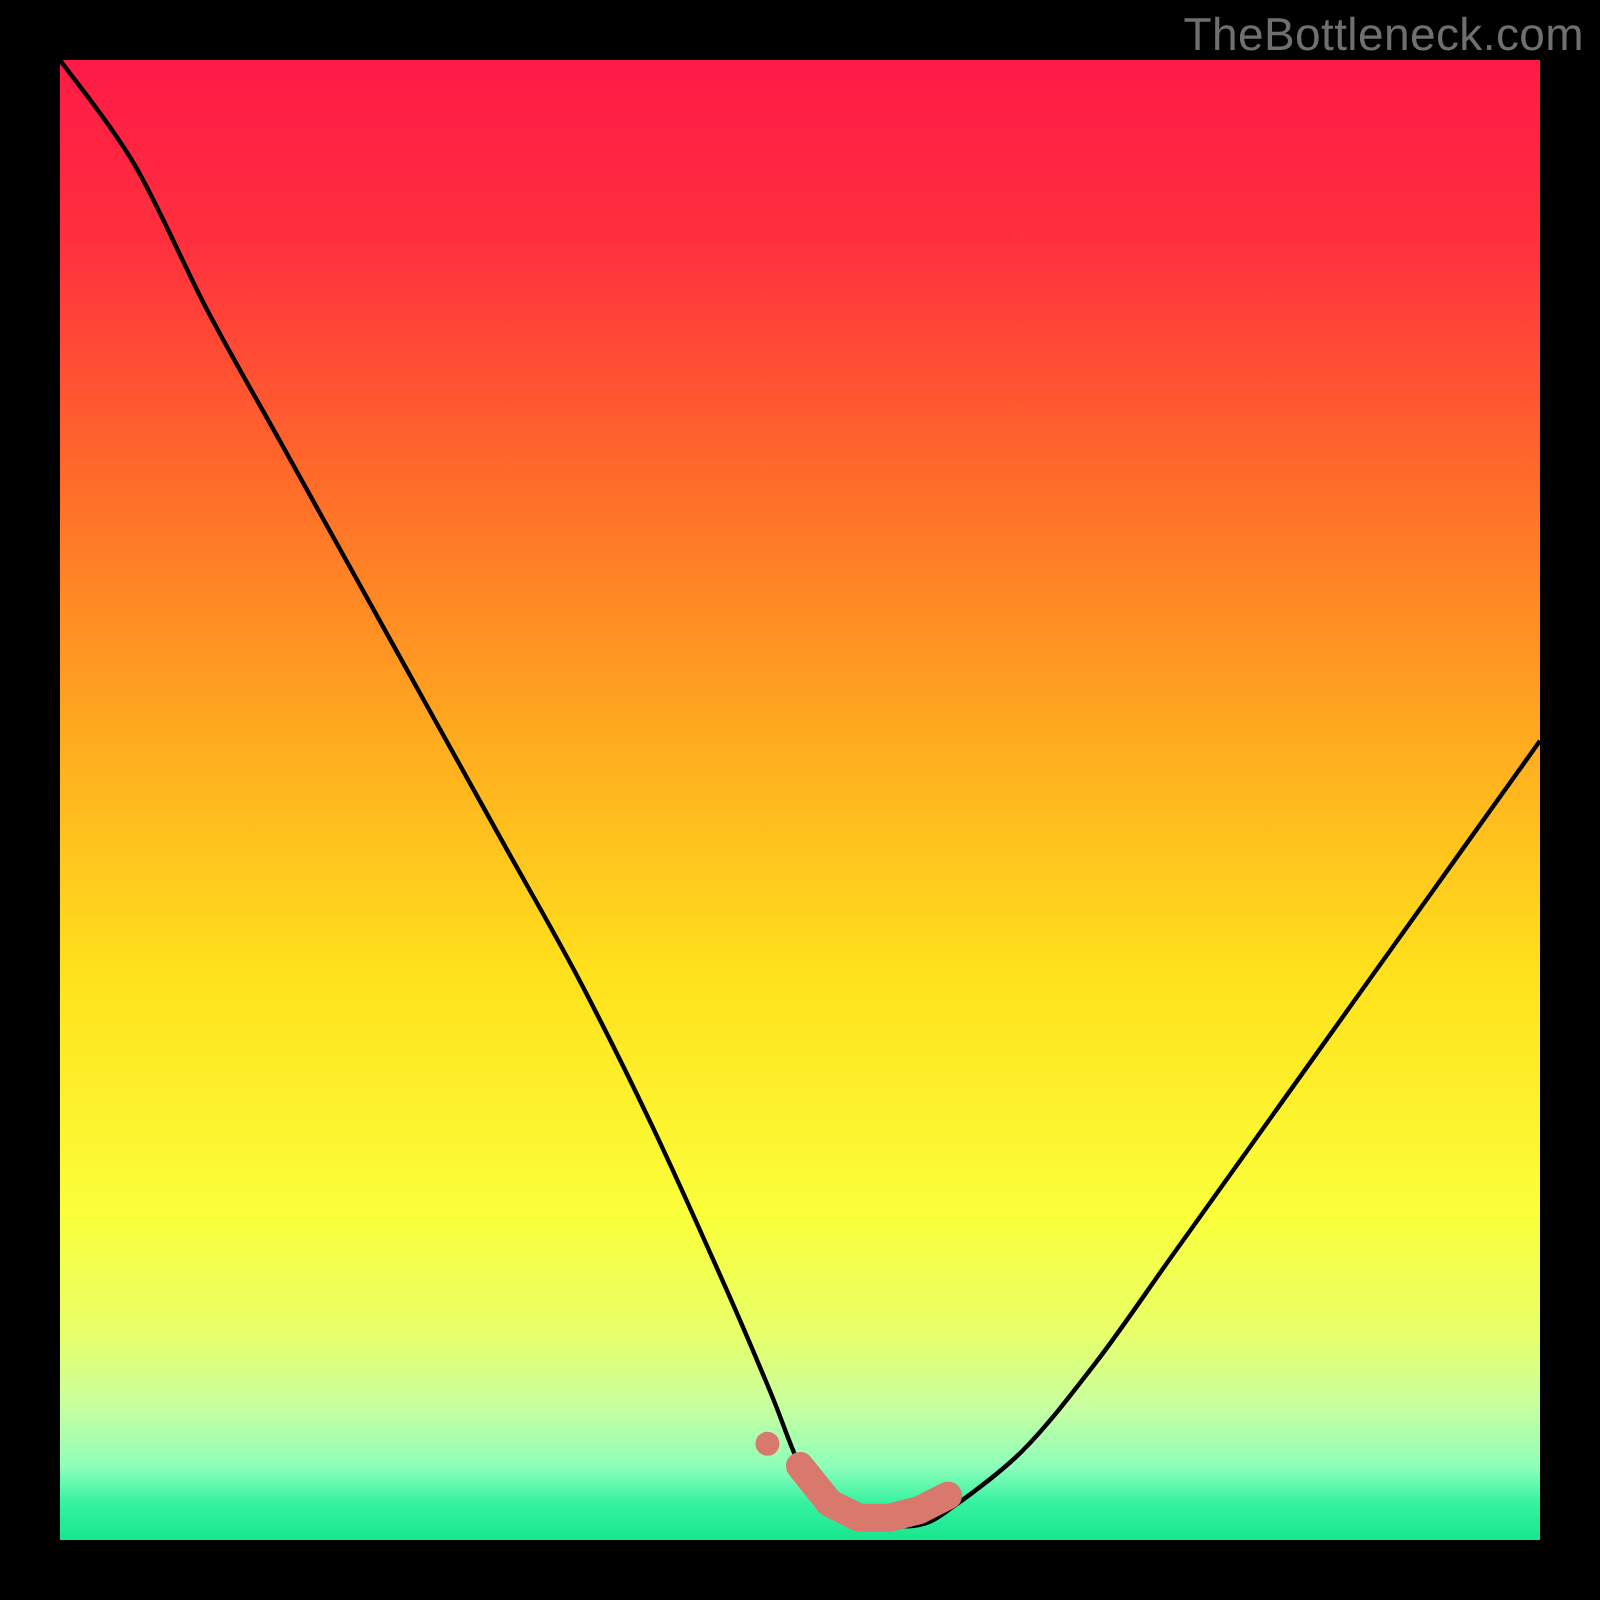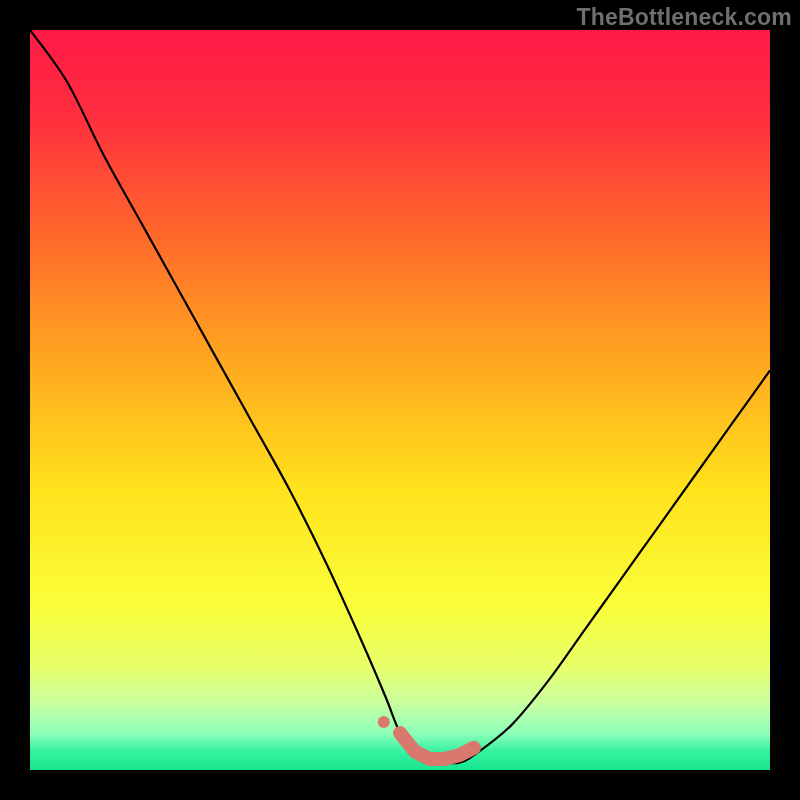--- a/index.html
+++ b/index.html
@@ -34,21 +34,21 @@
     inset: 0;
     width: 100%;
     height: 100%;
   }
   .watermark {
     position: absolute;
     top: 4px;
     right: 8px;
     color: #6f6f6f;
     font-size: 23px;
-    font-weight: 700;
+    font-weight: 400;
     letter-spacing: 0.2px;
     user-select: none;
   }
 </style>
 </head>
 <body>
 
 <div class="stage">
 
   <div class="plot">

